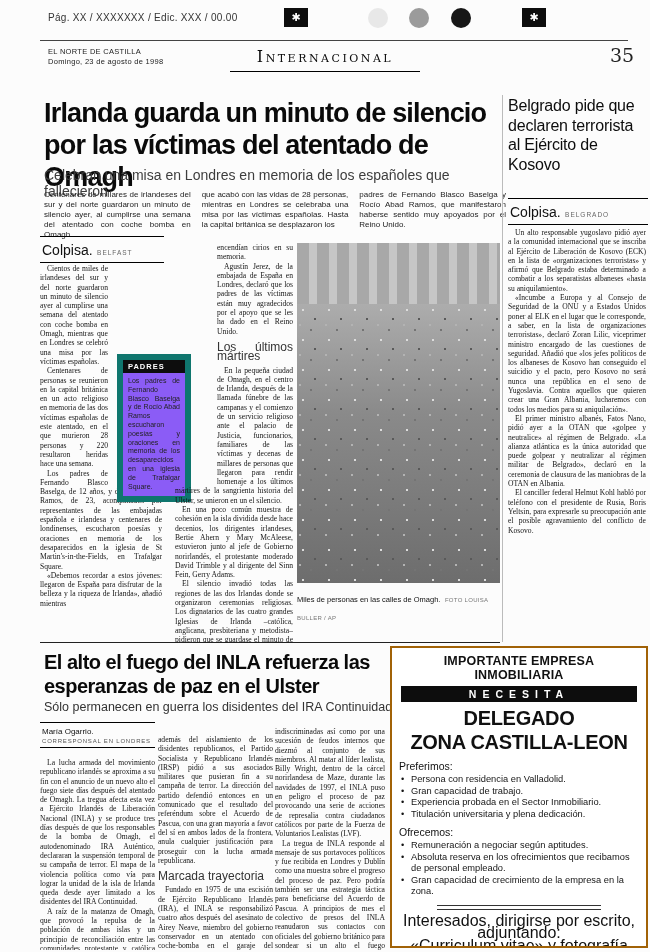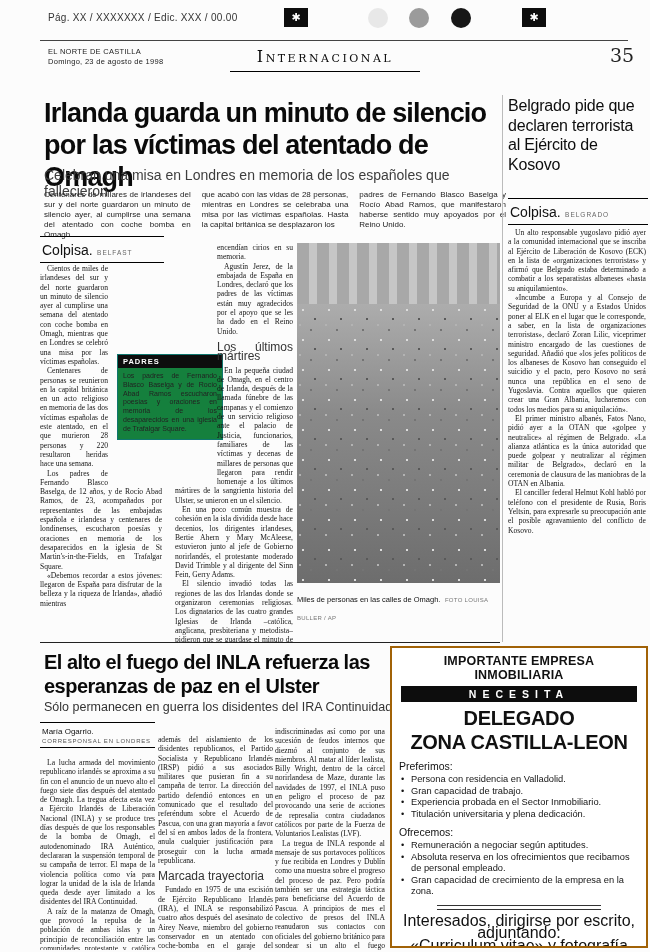--- a/index.html
+++ b/index.html
@@ -46,21 +46,21 @@
        text-align:justify;color:#141414;overflow:hidden;}
   .para{margin:0;text-indent:7px;}
   .noind{text-indent:0;}
   .col1m{left:40px;top:264px;width:122px;height:378px;}
   .spacer-r{float:right;width:50px;height:130px;margin-top:90px;margin-left:4px;}
   .col2m{left:175px;top:243px;width:118px;height:399px;}
   .spacer-l{float:left;width:38px;height:128px;margin-top:111px;margin-right:4px;}
   .crosshead{font-family:"Liberation Sans",sans-serif;font-weight:400;font-size:12px;
              color:#333;margin:7px 0 4px;text-indent:0;}
 
-  .insetbox{left:117px;top:354px;width:106px;border:1px solid #0f766e;background:#15803d;box-sizing:border-box;}
+  .insetbox{left:117px;top:354px;width:74px;border:6px solid #0f766e;background:#8b5cf6;box-sizing:border-box;}
   .insethead{background:#0d0d0d;color:#fff;font-weight:700;font-size:7.5px;line-height:13px;
              padding-left:5px;letter-spacing:1px;}
   .insetbody{font-size:7px;line-height:8.8px;color:#222;padding:4px 5px 5px;text-align:justify;}
 
   .photo{left:297px;top:243px;width:203px;height:340px;background-color:#8e8e8e;
     background-image:
       repeating-linear-gradient(90deg,#a8a8a8 0 12px,#c6c6c6 12px 20px),
       radial-gradient(circle 3px at 6px 7px,#dcdcdc 40%,transparent 42%),
       radial-gradient(circle 3px at 18px 16px,#595959 40%,transparent 42%),
       radial-gradient(circle 3px at 3px 22px,#b3b3b3 40%,transparent 42%),

